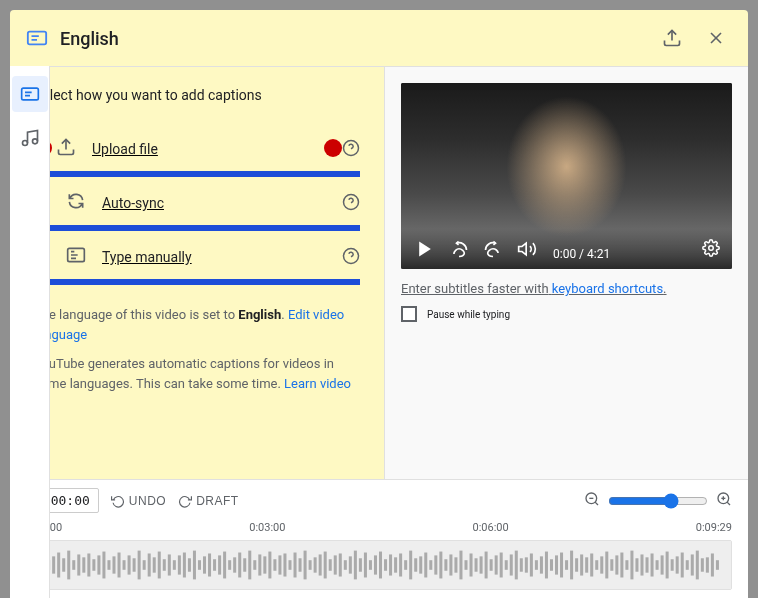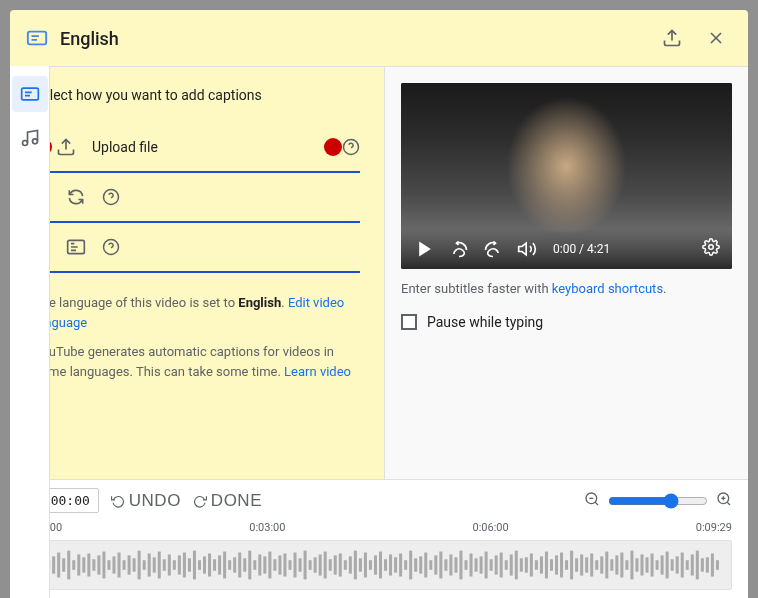--- a/index.html
+++ b/index.html
@@ -109,24 +109,25 @@
     }
     .caption-prompt {
       font-size: 14px;
       color: #202124;
       margin-bottom: 20px;
     }
 
     
     .option-row {
       display: flex;
-      align-items: center;
+      align-items: flex-end;
       padding: 14px 0;
-      border-bottom: 2px solid #1d4ed8;
-      cursor: pointer;
+      border-bottom: 6px solid #1d4ed8;
+      cursor: pointer;
+      text-decoration: underline;
     }
     .option-row:first-of-type {
       border-top: 1px solid #e0e0e0;
     }
     .option-icon {
       width: 28px;
       margin-right: 12px;
       display: flex;
       align-items: center;
       justify-content: center;
@@ -192,21 +193,21 @@
         linear-gradient(180deg, #1a1a1a 0%, #2d2d2d 30%, #4a4a4a 60%, #888 100%);
     }
     .video-controls {
       position: absolute;
       bottom: 0;
       left: 0;
       right: 0;
       background: linear-gradient(transparent, rgba(0,0,0,0.7));
       padding: 8px 12px;
       display: flex;
-      align-items: center;
+      align-items: flex-end;
       gap: 10px;
     }
     .ctrl-btn {
       background: none;
       border: none;
       color: #fff;
       cursor: pointer;
       padding: 2px;
       font-size: 16px;
       display: flex;
@@ -223,40 +224,41 @@
       border: none;
       color: #fff;
       cursor: pointer;
       font-size: 16px;
     }
 
     
     .subtitle-hint {
       font-size: 13px;
       color: #5f6368;
-      margin-bottom: 18px;
+      margin-bottom: 10px;
+      text-decoration: underline;
     }
     .subtitle-hint a { color: #1a73e8; text-decoration: none; }
 
     
     .pause-row {
       display: flex;
       align-items: center;
       gap: 10px;
     }
     .checkbox {
       width: 16px;
       height: 16px;
       border: 2px solid #5f6368;
       background: #fff;
       cursor: pointer;
       flex-shrink: 0;
     }
     .pause-label {
-      font-size: 14px;
+      font-size: 10px;
       color: #202124;
     }
 
     
     .timeline-bar {
       background: #fff;
       border-top: 1px solid #e0e0e0;
       padding: 8px 16px;
       display: flex;
       flex-direction: column;
@@ -276,21 +278,21 @@
       padding: 4px 8px;
       border-radius: 2px;
       color: #202124;
       min-width: 64px;
       text-align: center;
     }
     .undo-btn, .redo-btn {
       background: none;
       border: none;
       cursor: pointer;
-      font-size: 17px;
+      font-size: 12px;
       color: #5f6368;
       display: flex;
       align-items: center;
       gap: 4px;
       font-weight: 500;
       letter-spacing: 0.5px;
     }
     .zoom-control {
       margin-left: auto;
       display: flex;
@@ -432,37 +434,39 @@
       </div>
 
       <div class="option-row">
         <div style="width:20px; margin-right:8px;"></div>
         <div class="option-icon">
           <svg width="20" height="20" viewBox="0 0 24 24" fill="none" stroke="#5f6368" stroke-width="2">
             <path d="M4 4v5h.582m15.356 2A8.001 8.001 0 0 0 4.582 9m0 0H9"></path>
             <path d="M20 20v-5h-.581m0 0a8.003 8.003 0 0 1-15.357-2m15.357 2H15"></path>
           </svg>
         </div>
+        <span class="option-label">Auto-sync</span>
         <span class="option-help">
           <svg width="18" height="18" viewBox="0 0 24 24" fill="none" stroke="#5f6368" stroke-width="2">
             <circle cx="12" cy="12" r="10"></circle>
             <path d="M9.09 9a3 3 0 0 1 5.83 1c0 2-3 3-3 3"></path>
             <line x1="12" y1="17" x2="12.01" y2="17"></line>
           </svg>
         </span>
       </div>
 
       <div class="option-row">
         <div style="width:20px; margin-right:8px;"></div>
         <div class="option-icon">
           <svg width="20" height="20" viewBox="0 0 24 24" fill="none" stroke="#5f6368" stroke-width="2">
             <rect x="2" y="4" width="20" height="16" rx="2"></rect>
             <path d="M6 8h4M6 12h8M6 16h6"></path>
           </svg>
         </div>
+        <span class="option-label">Type manually</span>
         <span class="option-help">
           <svg width="18" height="18" viewBox="0 0 24 24" fill="none" stroke="#5f6368" stroke-width="2">
             <circle cx="12" cy="12" r="10"></circle>
             <path d="M9.09 9a3 3 0 0 1 5.83 1c0 2-3 3-3 3"></path>
             <line x1="12" y1="17" x2="12.01" y2="17"></line>
           </svg>
         </span>
       </div>
 
       <div class="info-section">
@@ -543,21 +547,21 @@
           <polyline points="1 4 1 10 7 10"></polyline>
           <path d="M3.51 15a9 9 0 1 0 .49-4.94"></path>
         </svg>
         <span>UNDO</span>
       </button>
       <button class="redo-btn">
         <svg width="14" height="14" viewBox="0 0 24 24" fill="none" stroke="#5f6368" stroke-width="2">
           <polyline points="23 4 23 10 17 10"></polyline>
           <path d="M20.49 15a9 9 0 1 1-.49-4.94"></path>
         </svg>
-        <span>DONE</span>
+        <span>DRAFT</span>
       </button>
       <div class="zoom-control">
         <span class="zoom-icon">
           <svg width="16" height="16" viewBox="0 0 24 24" fill="none" stroke="#5f6368" stroke-width="2">
             <circle cx="11" cy="11" r="8"></circle>
             <line x1="21" y1="21" x2="16.65" y2="16.65"></line>
             <line x1="8" y1="11" x2="14" y2="11"></line>
           </svg>
         </span>
         <input type="range" class="zoom-slider" min="0" max="100" value="65" style="">

